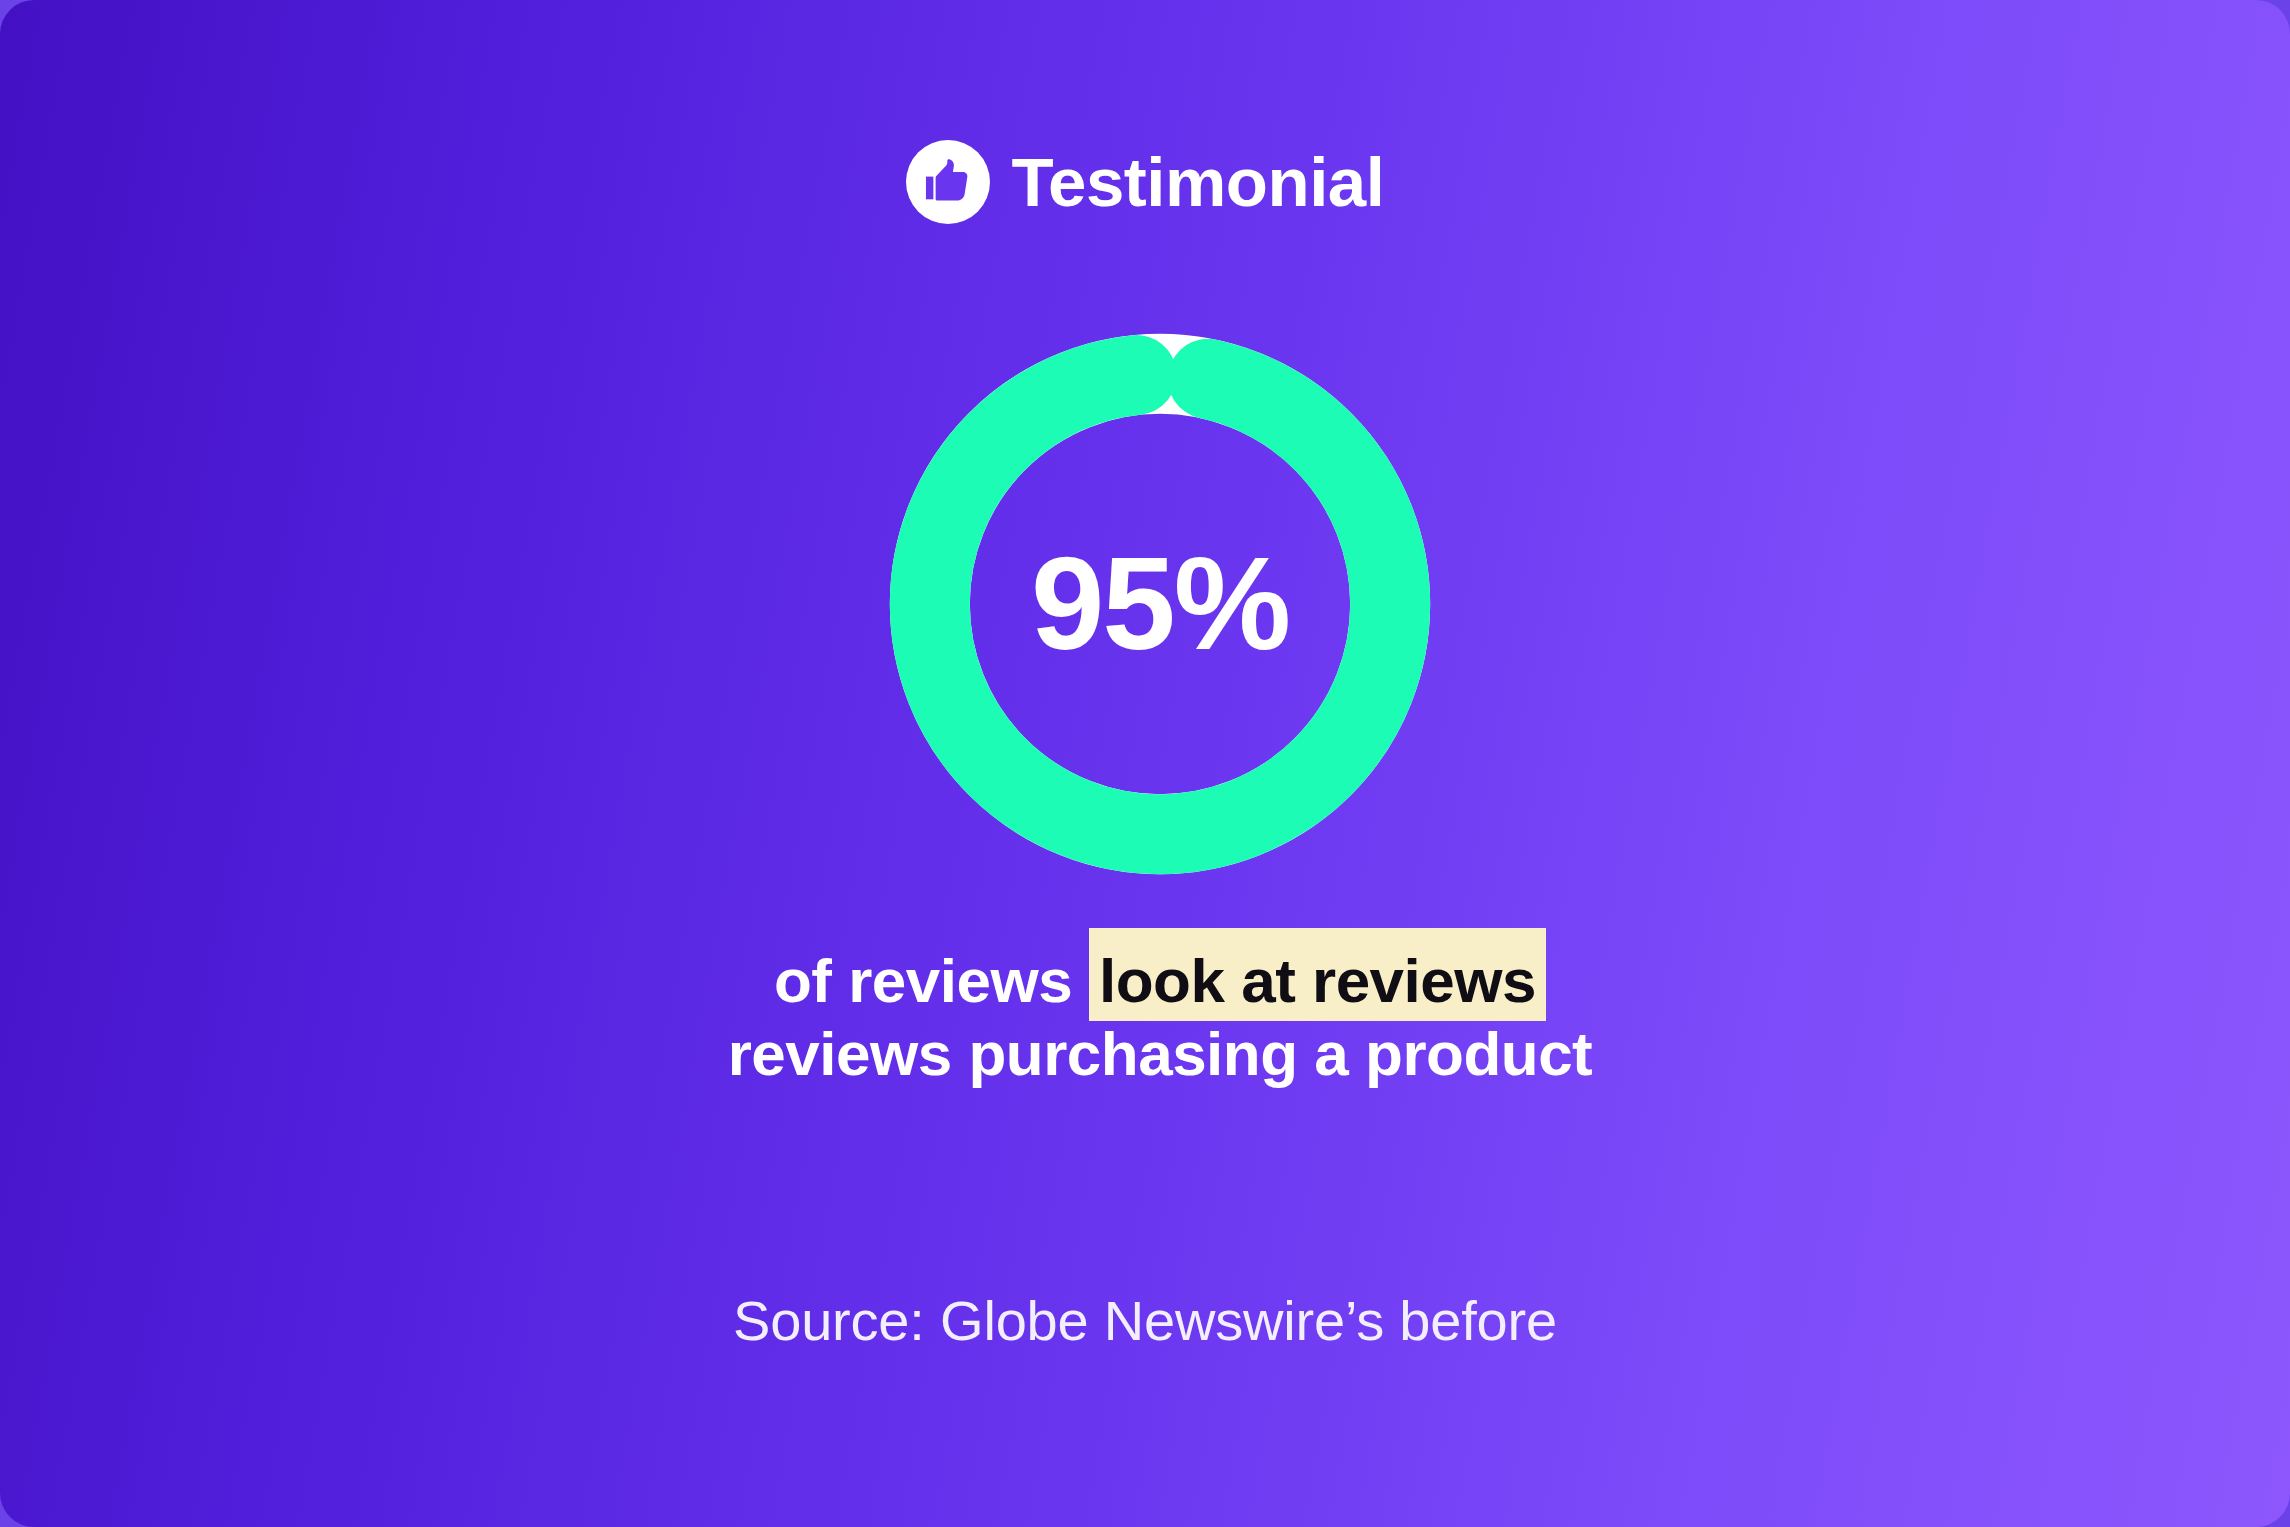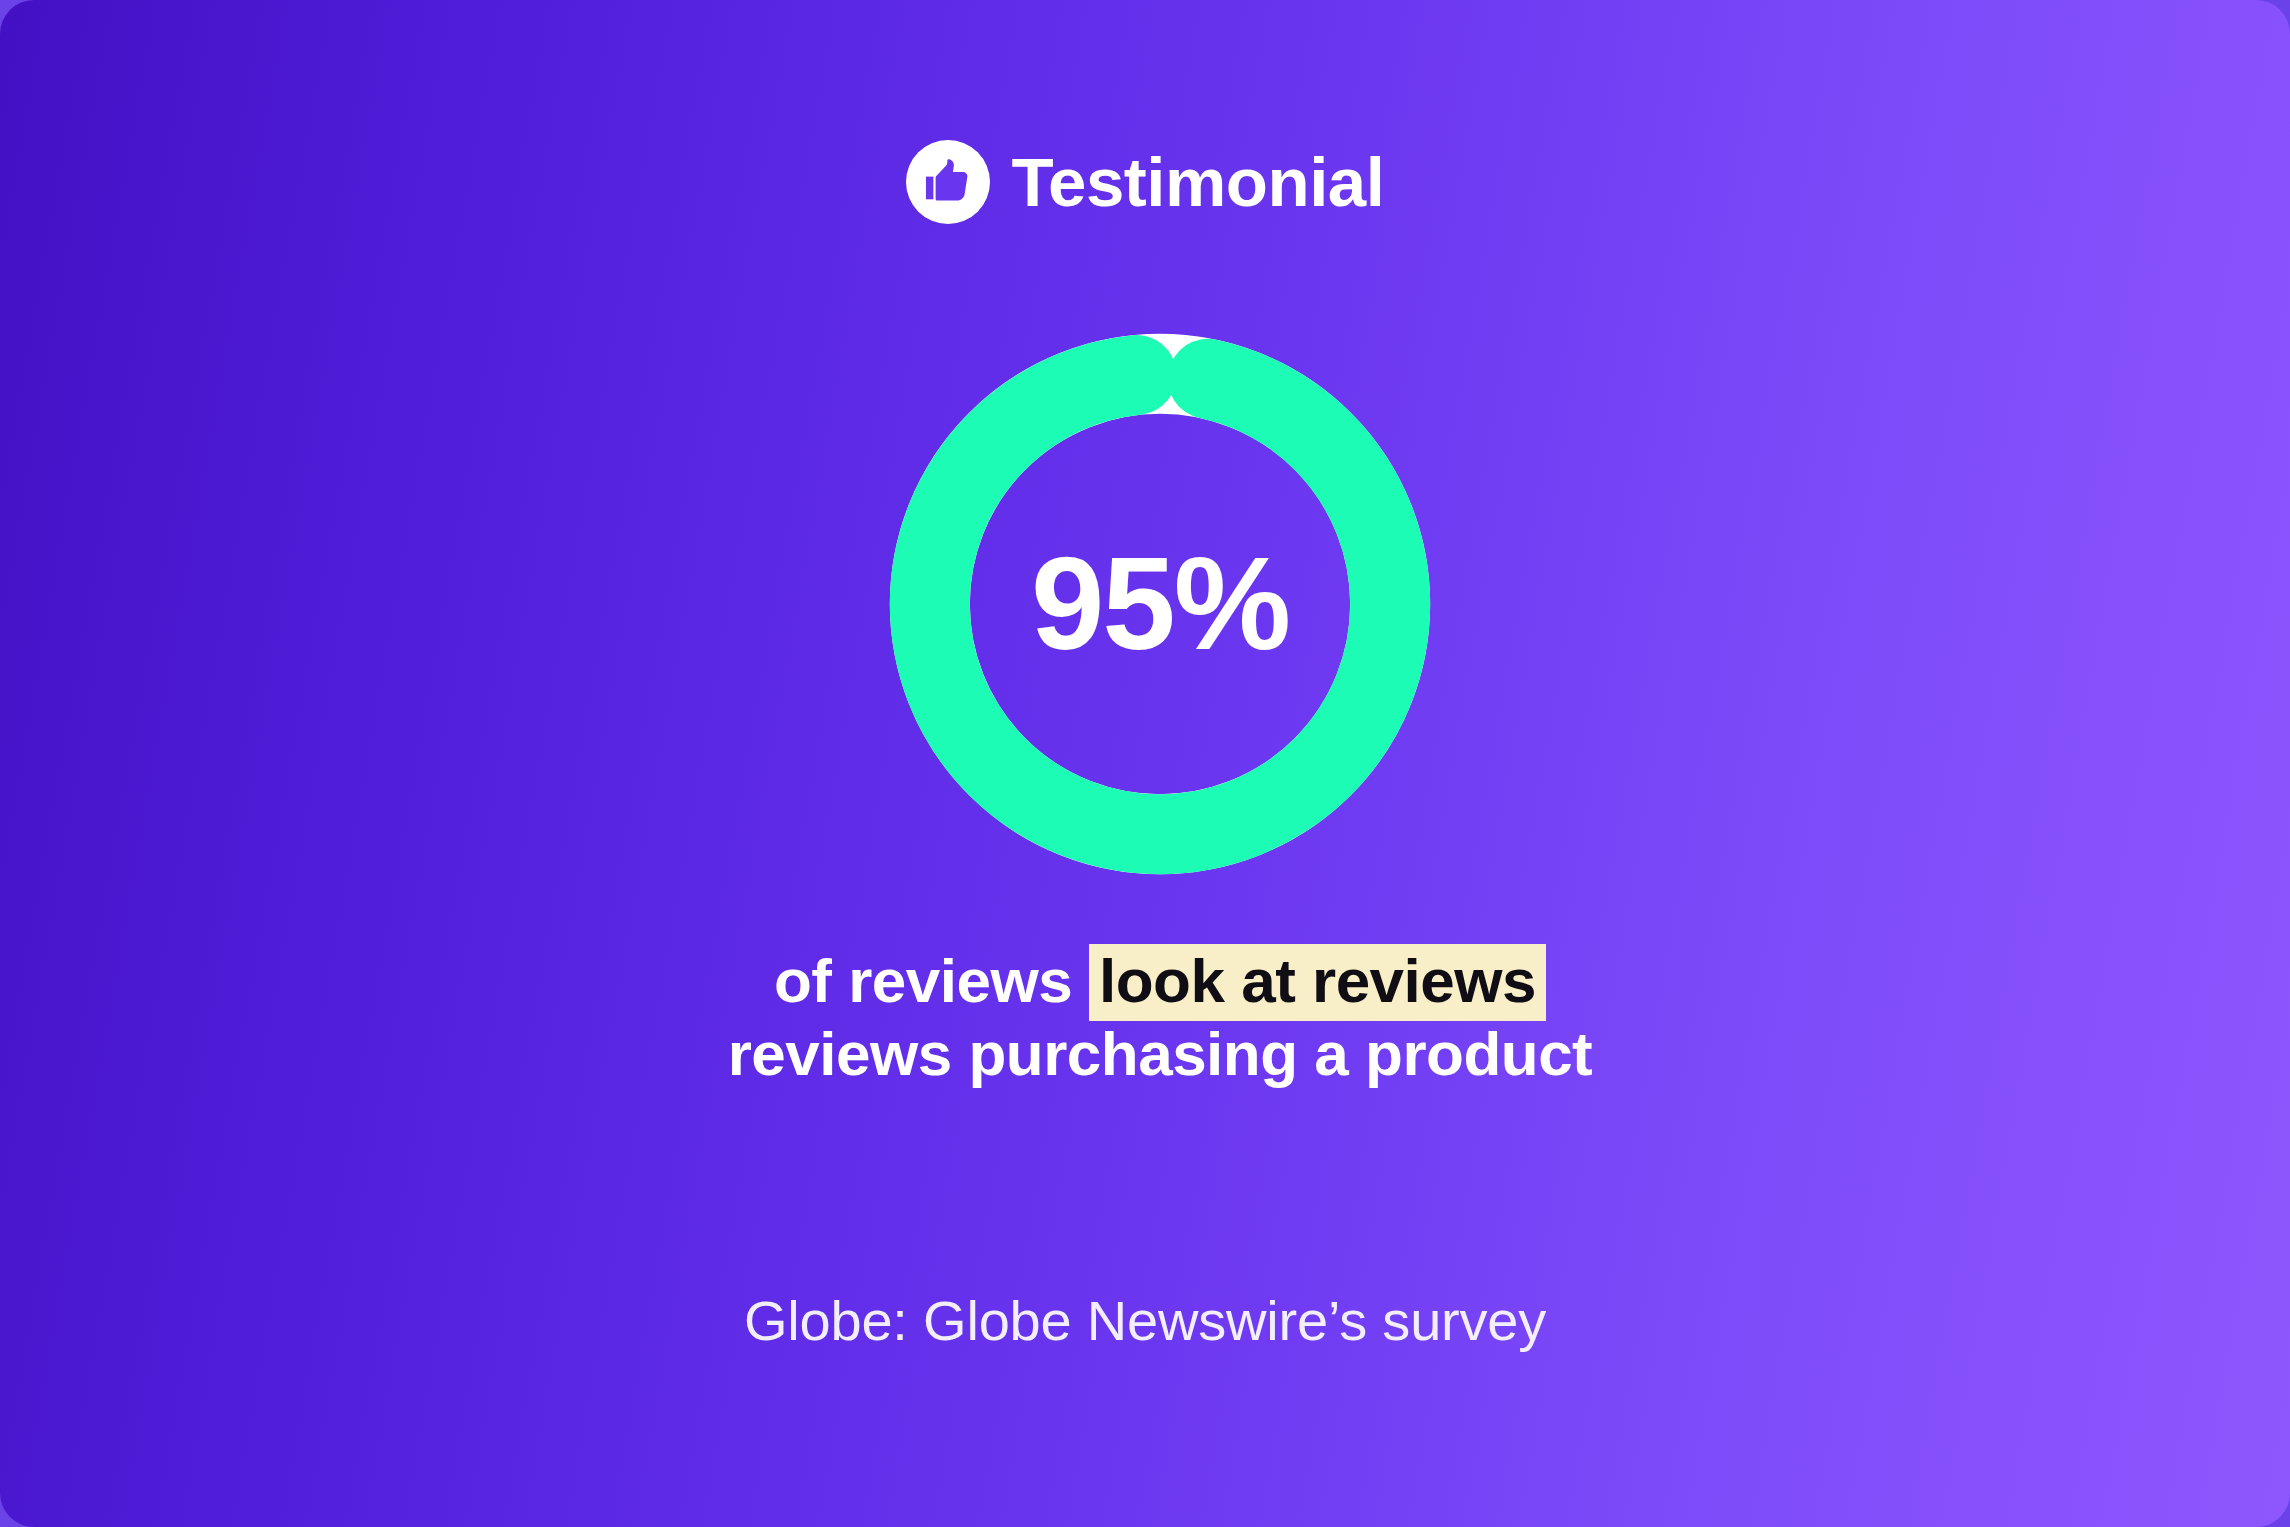--- a/index.html
+++ b/index.html
@@ -102,21 +102,21 @@
     text-align: center;
     color: #ffffff;
     font-size: 62px;
     font-weight: bold;
     line-height: 1.18;
     letter-spacing: -0.5px;
   }
   .caption .hl {
     background: #f8efc9;
     color: #100d14;
-    padding: 2px 10px 6px 10px;
+    padding: 18px 10px 6px 10px;
     box-decoration-break: clone;
     -webkit-box-decoration-break: clone;
   }
   .cap-line { display: block; }
 
   
   #source {
     position: absolute;
     left: 0;
     top: 1288px;
@@ -155,15 +155,15 @@
       </div>
       <div class="caption">
         <span class="cap-line"><span>of reviews </span><span class="hl">look at reviews</span><span></span></span>
         <span class="cap-line">reviews purchasing a product</span>
       </div>
     </div>
 
 
   </div>
 
-  <div id="source">Globe: Globe Newswire’s survey</div>
+  <div id="source">Source: Globe Newswire’s before</div>
 
 </div>
 
 </body></html>

